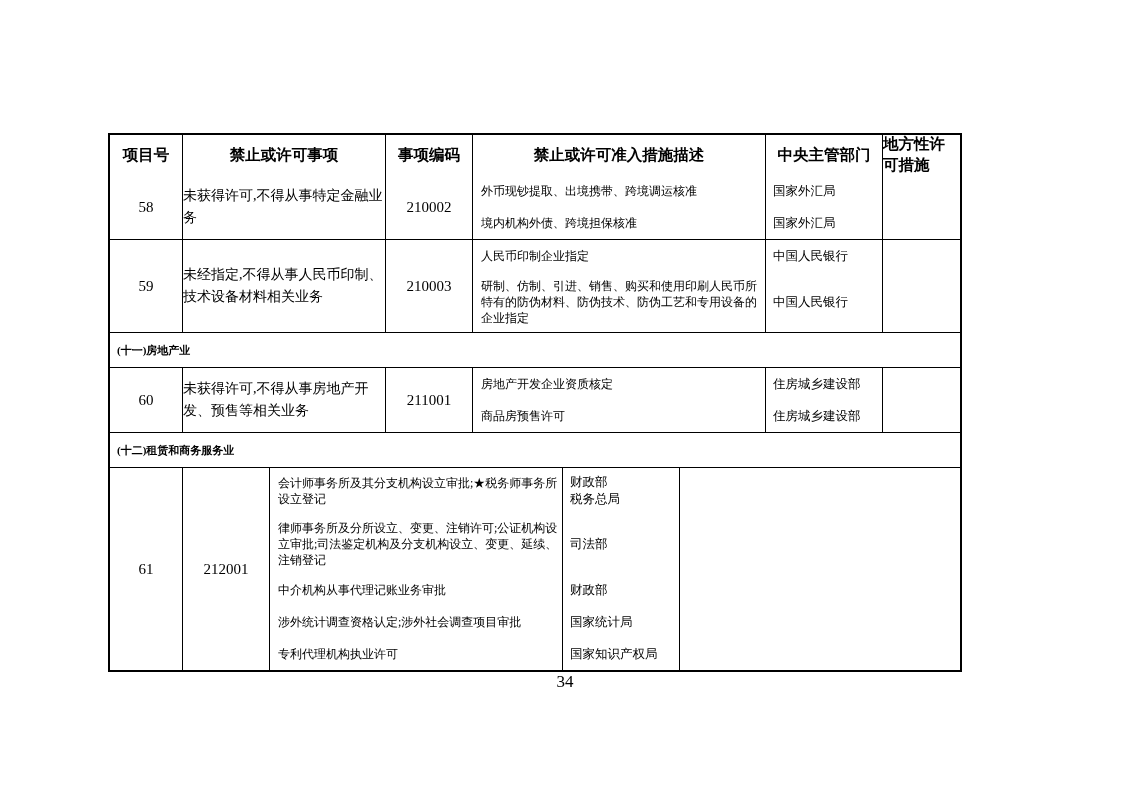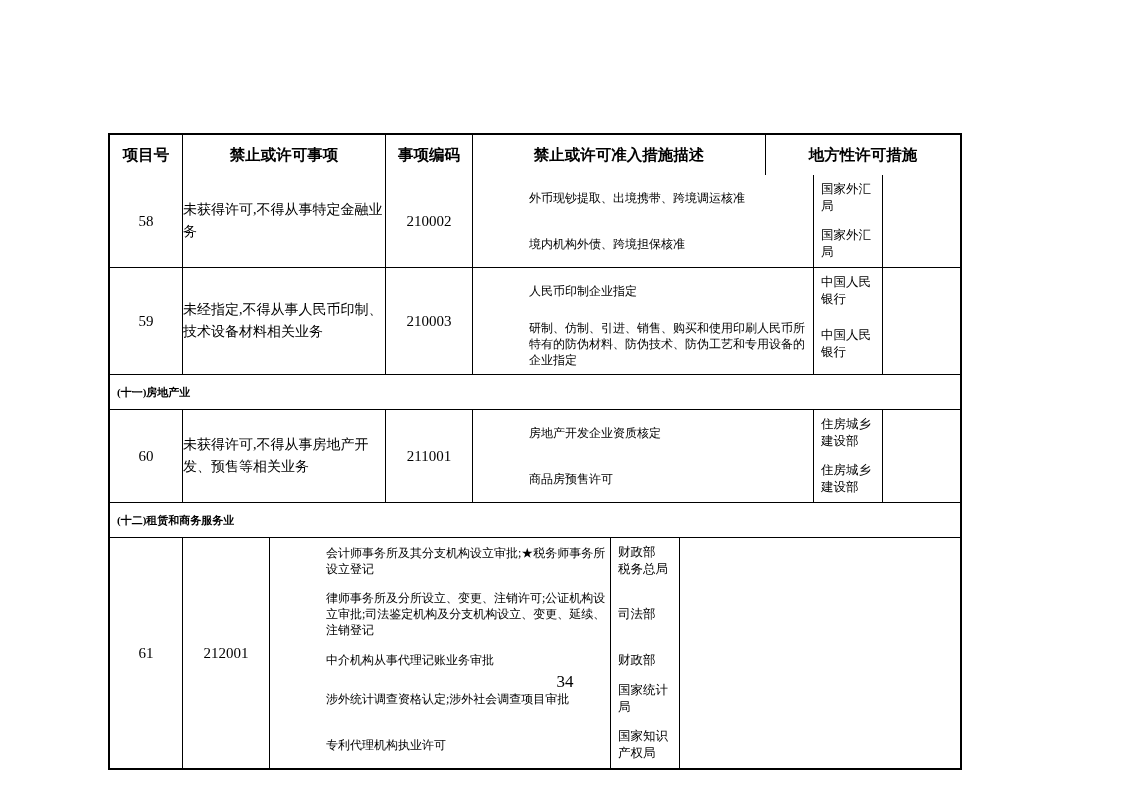--- a/index.html
+++ b/index.html
@@ -29,21 +29,21 @@
     display: flex; align-items: center; justify-content: center;
     font-weight: bold; font-size: 15.5px;
     border-left: 1px solid #000000;
   }
   .h-cell:first-child { border-left: none; }
 
   
   .c1 { width: 72px;  flex: 0 0 72px; }
   .c2 { width: 203px; flex: 0 0 203px; }
   .c3 { width: 87px;  flex: 0 0 87px; }
-  .c4g { width: 410px; flex: 0 0 410px; padding-left: 48px; } 
+  .c4g { width: 410px; flex: 0 0 410px; } 
   .c6 { flex: 1 1 auto; }
 
   
   .cell {
     border-left: 1px solid #000000;
     display: flex; align-items: center;
   }
   .t-row .cell:first-child, .t-row .c1 { border-left: none; }
   .num-cell { justify-content: center; font-size: 15px; }
   .item-cell { padding: 4px 0; font-size: 14px; line-height: 1.55; }
@@ -89,20 +89,21 @@
 <body>
 
 <div class="page">
 
   <div class="doc-table">
     <div class="t-row h-row">
       <div class="h-cell c1">项目号</div>
       <div class="h-cell c2">禁止或许可事项</div>
       <div class="h-cell c3">事项编码</div>
       <div class="h-cell" style="width:293px;flex:0 0 293px;">禁止或许可准入措施描述</div>
+      <div class="h-cell" style="width:117px;flex:0 0 117px;">中央主管部门</div>
       <div class="h-cell c6">地方性许可措施</div>
     </div>
     <div>
   <div class="t-row item-row">
     <div class="cell c1 num-cell">58</div>
     <div class="cell c2 item-cell">未获得许可,不得从事特定金融业务</div>
     <div class="cell c3 code-cell">210002</div>
     <div class="measures-group c4g">
   <div class="measure">
     <div class="m-desc">外币现钞提取、出境携带、跨境调运核准</div>

